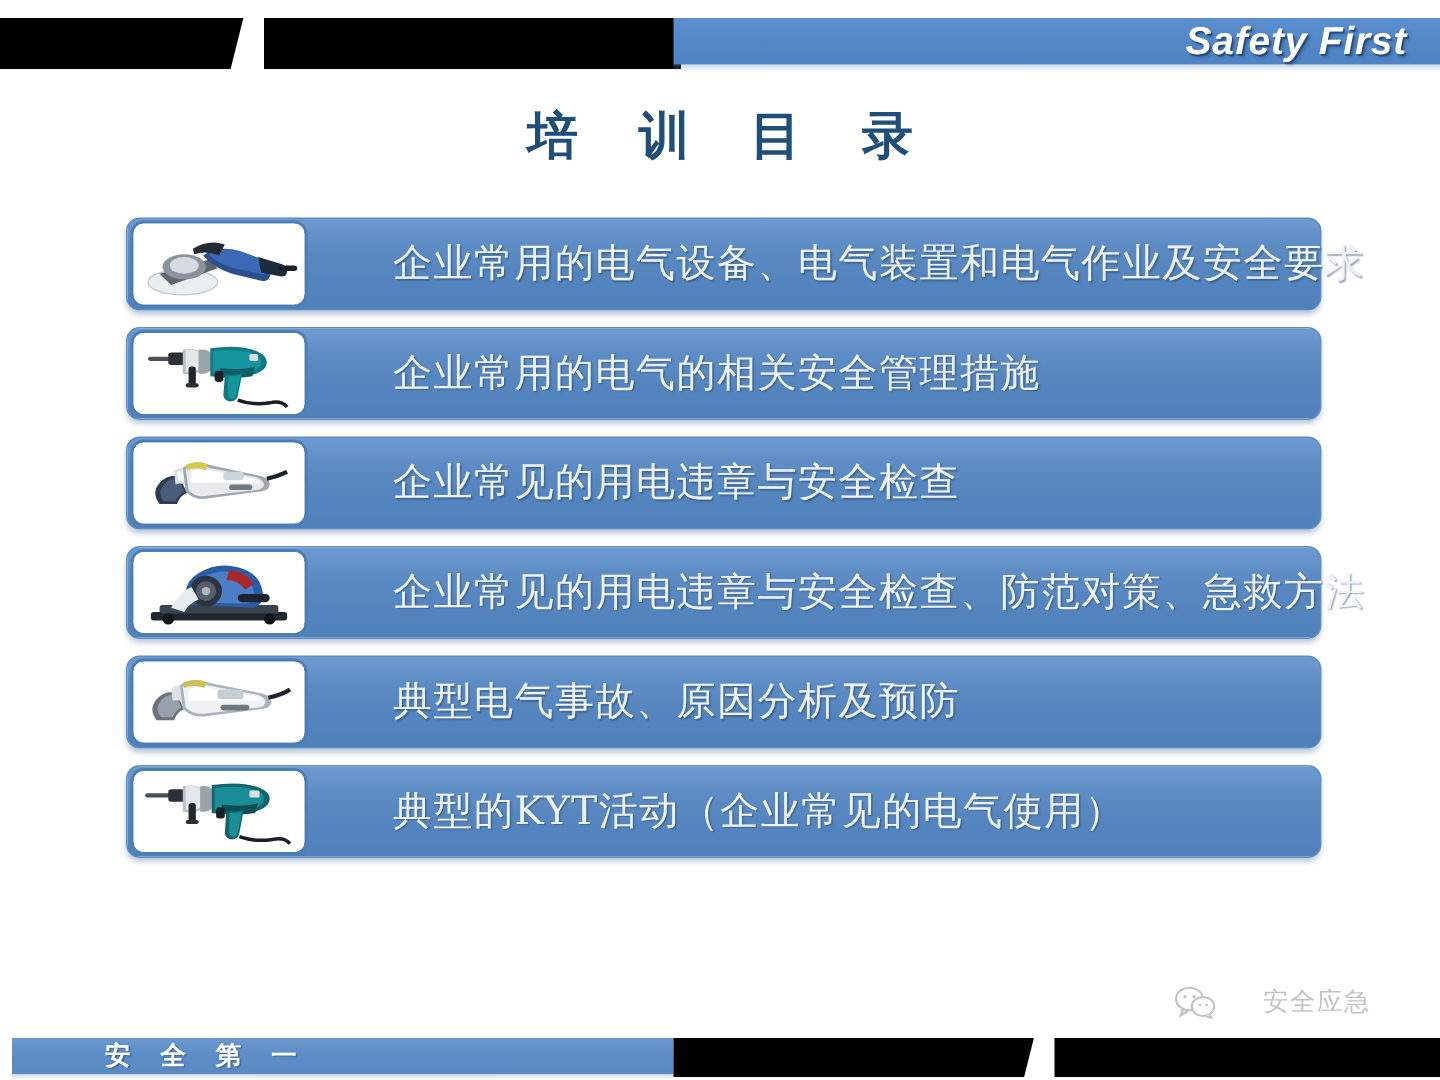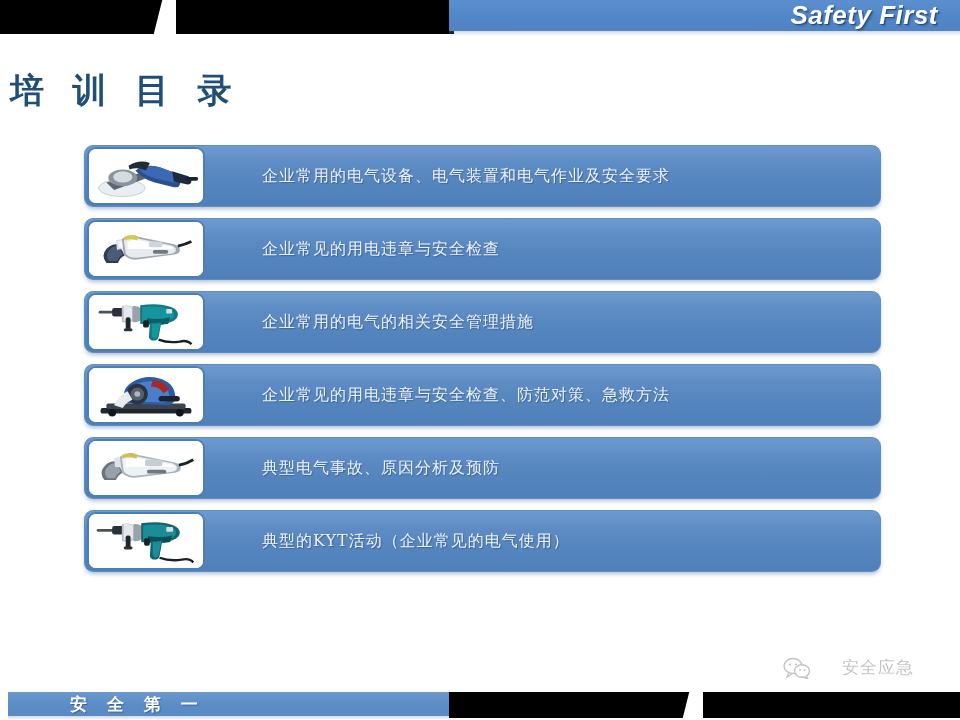--- a/index.html
+++ b/index.html
@@ -6,60 +6,60 @@
   body{
     width:960px;height:720px;
     background:#ffffff;
     font-family:"Liberation Sans","DejaVu Sans",sans-serif;
     overflow:hidden;
     position:relative;
   }
   .slide{position:relative;width:960px;height:720px;background:#fff;overflow:hidden;}
 
   
-  .header{position:absolute;left:0;top:0;width:960px;height:34px;}
+  .header{position:absolute;left:0;top:12px;width:960px;height:34px;}
   .hdr-black-a{position:absolute;left:0;top:0;width:166px;height:34px;background:#000;}
   .hdr-slash{position:absolute;left:158px;top:0;width:24px;height:34px;background:#fff;
              transform:skewX(-14deg);}
   .hdr-black-b{position:absolute;left:176px;top:0;width:278px;height:34px;background:#000;}
   .hdr-blue{position:absolute;left:449px;top:0;width:511px;height:31px;
             background:linear-gradient(180deg,#5b8fd0 0%,#5186c7 55%,#4f83c4 100%);}
   .hdr-blue-shadow{position:absolute;left:449px;top:31px;width:511px;height:5px;
             background:linear-gradient(180deg,rgba(120,150,190,.35),rgba(255,255,255,0));}
   .hdr-title{
     position:absolute;right:22px;top:-1px;height:33px;line-height:33px;
     color:#ffffff;font-size:26px;font-weight:bold;font-style:italic;
     letter-spacing:.5px;
     text-shadow:1px 1px 0 rgba(20,50,90,.55), 2px 2px 2px rgba(20,50,90,.35);
     white-space:nowrap;
   }
 
   
   .slide-title{
-    position:absolute;left:0;top:68px;width:960px;text-align:left;
+    position:absolute;left:0;top:68px;width:960px;text-align:center;
     color:#1f4e79;font-size:34px;font-weight:bold;letter-spacing:10px;
-    font-family:Liberation Serif, serif;
+    font-family:Liberation Mono, monospace;
     text-indent:10px;
   }
 
   
   .list{position:absolute;left:84px;top:145px;width:797px;}
   .row{position:relative;height:65px;margin-bottom:8px;}
 
   .bar{
     position:absolute;left:0;top:0;width:797px;height:62px;
     border-radius:9px;
     background:linear-gradient(180deg,#6d9bd1 0%,#5e8cc4 28%,#5585be 62%,#4f80ba 100%);
     box-shadow:0 3px 4px -1px rgba(110,140,175,.55);
     border:1px solid #5f8cc2;
     box-sizing:border-box;
   }
   .row-text{
     position:absolute;left:178px;top:0;height:54px;line-height:62px;
-    color:#eef3fa;font-size:16px;letter-spacing:1px;
+    color:#eef3fa;font-size:26px;letter-spacing:1px;
     font-family:"DejaVu Serif","Liberation Serif",serif;
     white-space:nowrap;
     text-shadow:1px 1px 1px rgba(30,60,100,.45);
   }
   .thumb{
     position:absolute;left:3px;top:2px;width:118px;height:58px;
     background:#ffffff;border:2px solid #4a7fb5;border-radius:9px;
     box-sizing:border-box;overflow:hidden;
   }
   .thumb svg{display:block;width:100%;height:100%;}
@@ -123,41 +123,20 @@
           <path d="M48 23 q12 -8 26 -3 l18 7 q5 2 4 6 l-2 5 q-1 4 -6 3 l-20 -5 q-13 -4 -20 -13 Z" fill="#2b4f8e"></path>
           <path d="M52 22 q10 -6 22 -2 l16 6 q4 2 3 5 l-1 3 q-1 3 -5 2 l-17 -4 q-12 -3 -18 -10 Z" fill="#3c69b5"></path>
           <path d="M86 24 l16 5 q4 1 4 5 q0 4 -4 4 l-14 -3 Z" fill="#1c2b3d"></path>
           <path d="M41 18 q11 -7 22 -3 l-4 8 q-9 -4 -17 -1 Z" fill="#232b36"></path>
           <rect x="100" y="30" width="13" height="4" rx="2" fill="#1c222b"></rect>
         </svg>
       </div>
       <div class="row-text">企业常用的电气设备、电气装置和电气作业及安全要求</div>
     </div>
 
-
-    <div class="row">
-      <div class="bar"></div>
-      <div class="thumb">
-        <svg viewBox="0 0 118 58" preserveAspectRatio="none">
-          <rect x="0" y="0" width="118" height="58" fill="#ffffff"></rect>
-          <path d="M18 44 q-6 -8 0 -15 q5 -6 13 -5 l6 12 q-5 2 -7 8 Z" fill="#2e3c52"></path>
-          <path d="M21 42 q-5 -6 0 -12 q4 -5 10 -4 l4 9 q-4 2 -6 7 Z" fill="#4a5c78"></path>
-          <path d="M28 20 q8 -4 14 2 l-3 10 q-5 -4 -10 -2 Z" fill="#d9dee4"></path>
-          <path d="M30 21 q6 -3 10 2 l-2 7 q-4 -3 -7 -2 Z" fill="#f3f5f7"></path>
-          <path d="M34 18 q10 -6 18 -2 l36 8 q6 2 6 6 q0 4 -6 5 l-36 5 q-10 2 -16 -5 Z" fill="#9fa7b0"></path>
-          <path d="M36 19 q9 -5 16 -1 l33 7 q5 2 5 5 q0 3 -5 4 l-33 4 q-9 2 -14 -4 Z" fill="#e8ebee"></path>
-          <path d="M40 21 q8 -4 13 -1 l30 6 q4 1 4 3 l-47 0 Z" fill="#ffffff"></path>
-          <rect x="62" y="21" width="14" height="6" rx="2" fill="#cfd5db"></rect>
-          <rect x="66" y="30" width="16" height="4" rx="2" fill="#6f7881"></rect>
-          <path d="M92 26 q8 -2 14 -5" stroke="#1c222a" stroke-width="3" fill="none"></path>
-          <path d="M36 16 q9 -4 15 0 l-1 4 q-7 -3 -13 0 Z" fill="#d7c94a"></path>
-        </svg>
-      </div>
-      <div class="row-text">企业常见的用电违章与安全检查</div>
-    </div>
 
     <div class="row">
       <div class="bar"></div>
       <div class="thumb">
         <svg viewBox="0 0 118 58" preserveAspectRatio="none">
           <rect x="0" y="0" width="118" height="58" fill="#ffffff"></rect>
           <rect x="10" y="17" width="16" height="3" rx="1.5" fill="#4a5159"></rect>
           <rect x="24" y="14" width="12" height="9" rx="2" fill="#2b3138"></rect>
           <path d="M34 12 q8 -2 12 2 l0 13 q-4 4 -12 2 Z" fill="#b9bfc6"></path>
           <path d="M36 12 q6 -1 9 2 l0 12 q-3 3 -9 2 Z" fill="#e4e8ec"></path>
@@ -175,20 +154,41 @@
         </svg>
       </div>
       <div class="row-text">企业常用的电气的相关安全管理措施</div>
     </div>
 
     <div class="row">
       <div class="bar"></div>
       <div class="thumb">
         <svg viewBox="0 0 118 58" preserveAspectRatio="none">
           <rect x="0" y="0" width="118" height="58" fill="#ffffff"></rect>
+          <path d="M18 44 q-6 -8 0 -15 q5 -6 13 -5 l6 12 q-5 2 -7 8 Z" fill="#2e3c52"></path>
+          <path d="M21 42 q-5 -6 0 -12 q4 -5 10 -4 l4 9 q-4 2 -6 7 Z" fill="#4a5c78"></path>
+          <path d="M28 20 q8 -4 14 2 l-3 10 q-5 -4 -10 -2 Z" fill="#d9dee4"></path>
+          <path d="M30 21 q6 -3 10 2 l-2 7 q-4 -3 -7 -2 Z" fill="#f3f5f7"></path>
+          <path d="M34 18 q10 -6 18 -2 l36 8 q6 2 6 6 q0 4 -6 5 l-36 5 q-10 2 -16 -5 Z" fill="#9fa7b0"></path>
+          <path d="M36 19 q9 -5 16 -1 l33 7 q5 2 5 5 q0 3 -5 4 l-33 4 q-9 2 -14 -4 Z" fill="#e8ebee"></path>
+          <path d="M40 21 q8 -4 13 -1 l30 6 q4 1 4 3 l-47 0 Z" fill="#ffffff"></path>
+          <rect x="62" y="21" width="14" height="6" rx="2" fill="#cfd5db"></rect>
+          <rect x="66" y="30" width="16" height="4" rx="2" fill="#6f7881"></rect>
+          <path d="M92 26 q8 -2 14 -5" stroke="#1c222a" stroke-width="3" fill="none"></path>
+          <path d="M36 16 q9 -4 15 0 l-1 4 q-7 -3 -13 0 Z" fill="#d7c94a"></path>
+        </svg>
+      </div>
+      <div class="row-text">企业常见的用电违章与安全检查</div>
+    </div>
+
+    <div class="row">
+      <div class="bar"></div>
+      <div class="thumb">
+        <svg viewBox="0 0 118 58" preserveAspectRatio="none">
+          <rect x="0" y="0" width="118" height="58" fill="#ffffff"></rect>
           <rect x="12" y="43" width="94" height="6" rx="2" fill="#20262f"></rect>
           <rect x="18" y="38" width="82" height="6" rx="2" fill="#3a434e"></rect>
           <circle cx="24" cy="48" r="4" fill="#10151c"></circle>
           <circle cx="94" cy="48" r="4" fill="#10151c"></circle>
           <path d="M38 38 q-6 -15 7 -23 q13 -8 27 -4 q15 4 17 17 q2 9 -6 12 Z" fill="#2a5ca8"></path>
           <path d="M42 36 q-4 -12 6 -18 q11 -6 22 -3 q12 3 13 14 q1 6 -5 8 Z" fill="#4a7fc8"></path>
           <circle cx="50" cy="28" r="11" fill="#2b3440"></circle>
           <circle cx="50" cy="28" r="7" fill="#55606e"></circle>
           <circle cx="50" cy="28" r="3" fill="#aeb6be"></circle>
           <path d="M26 40 q5 -11 14 -15 l5 9 q-7 3 -10 9 Z" fill="#e8ebef"></path>

